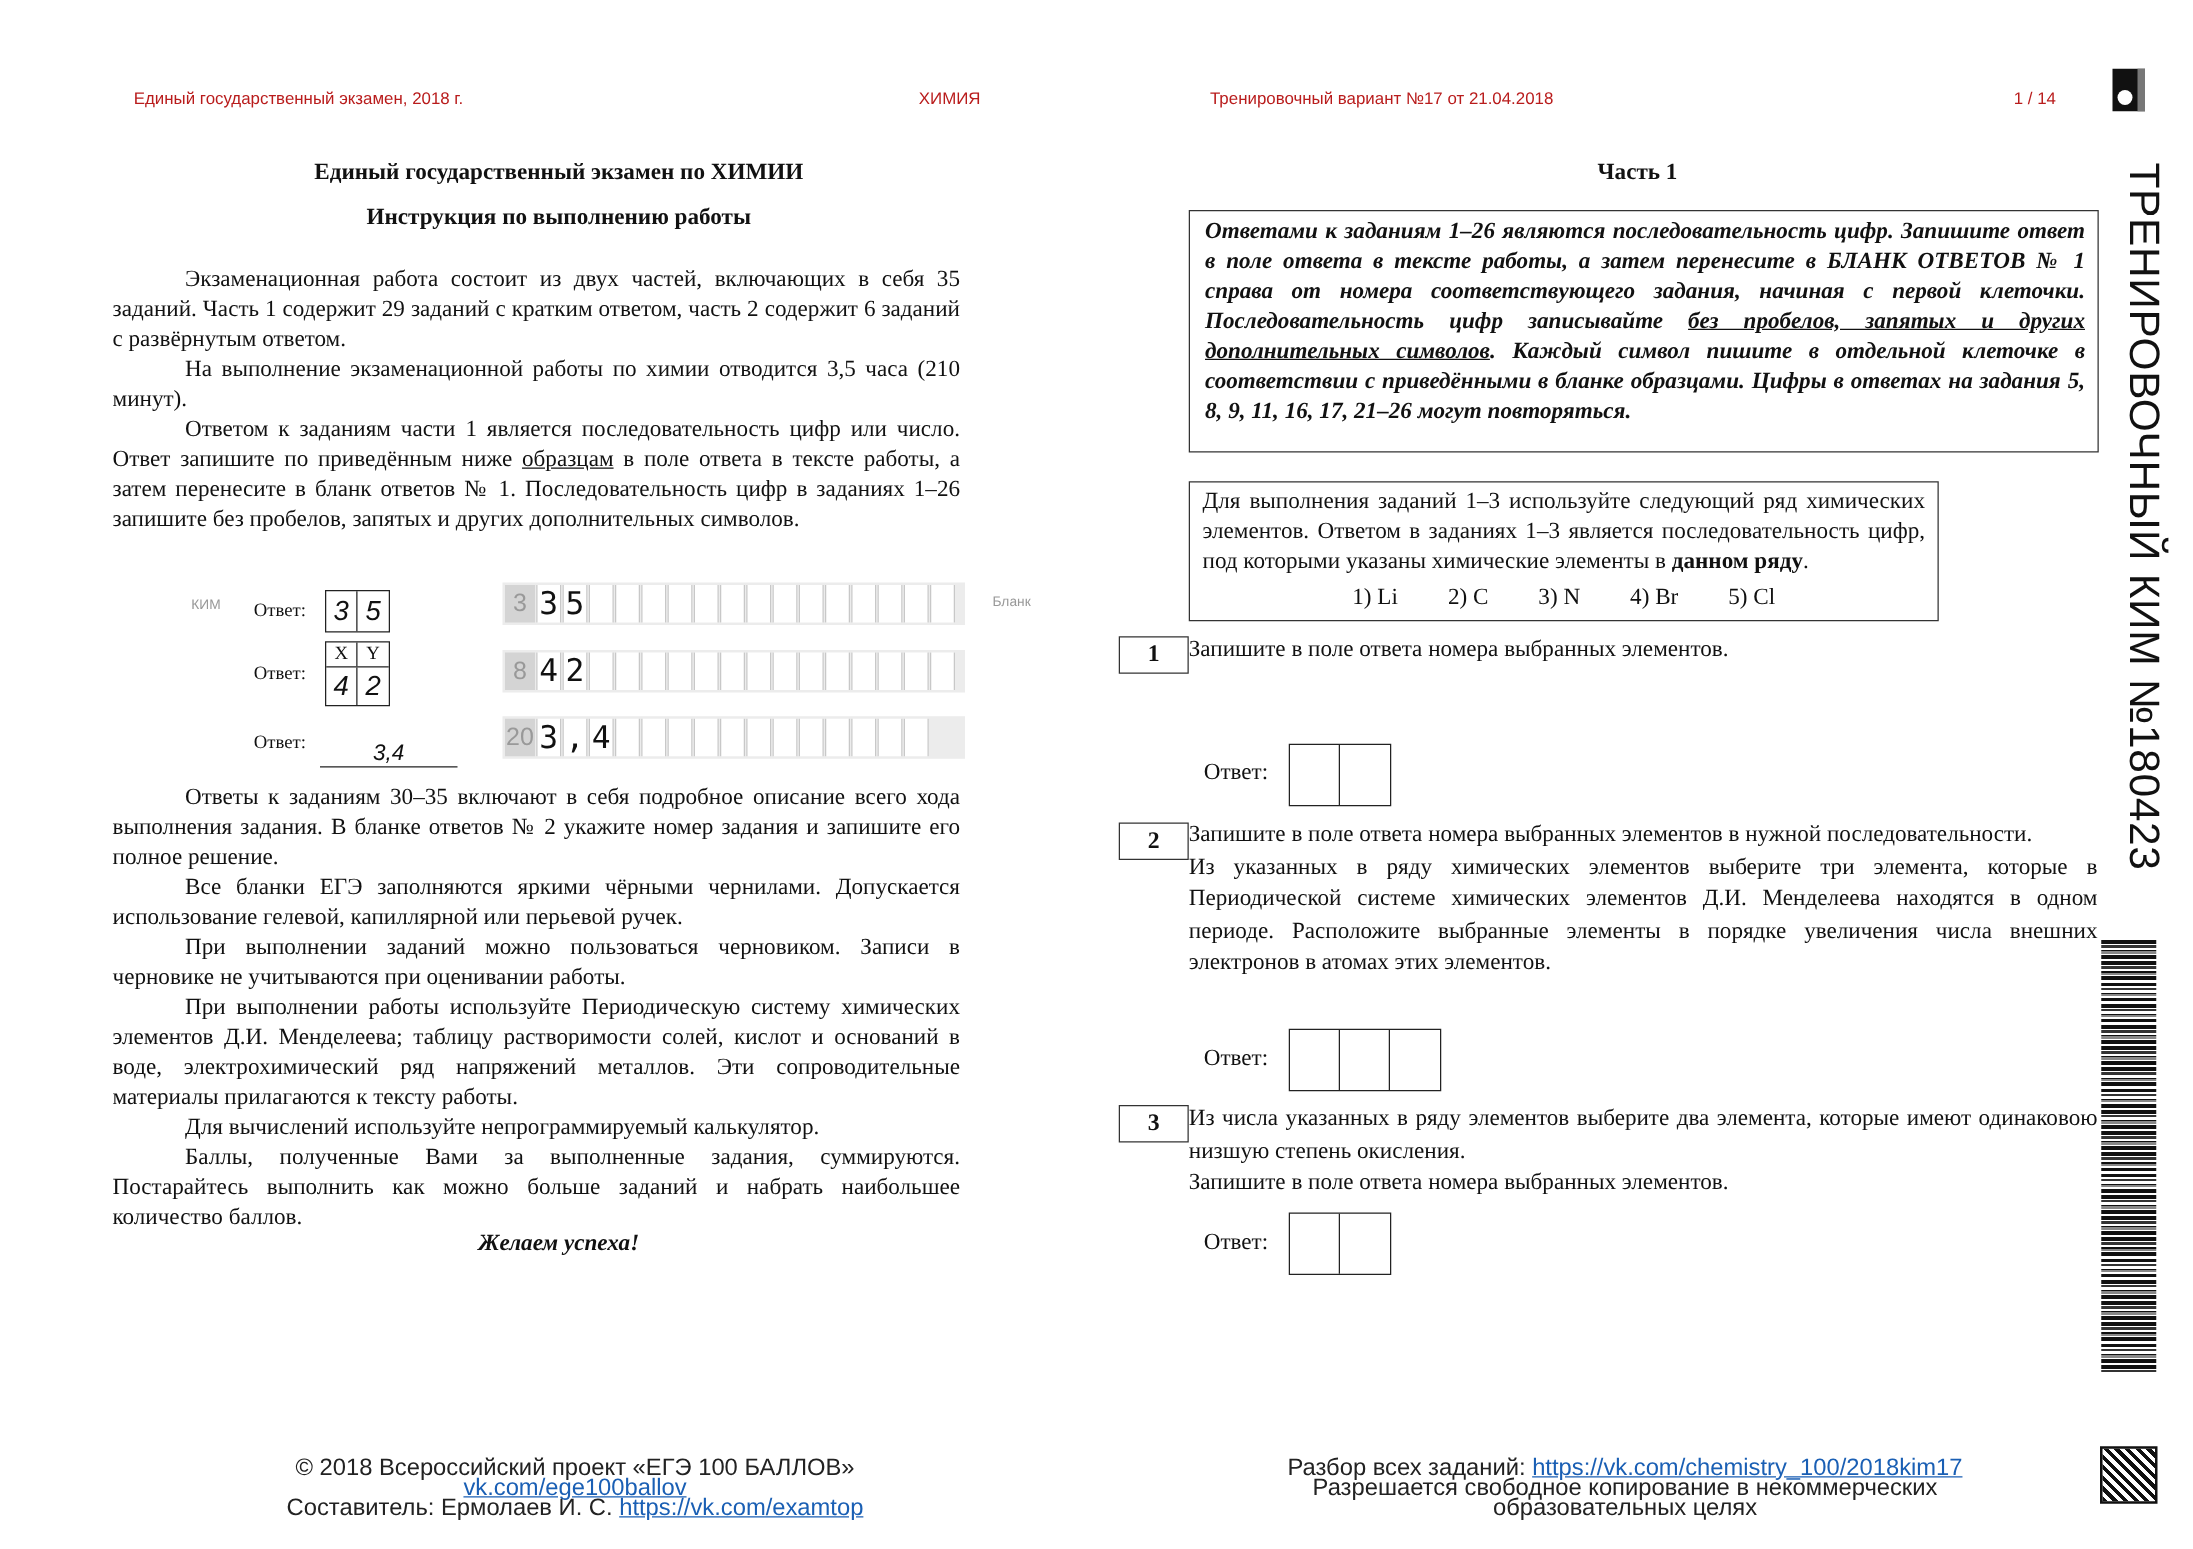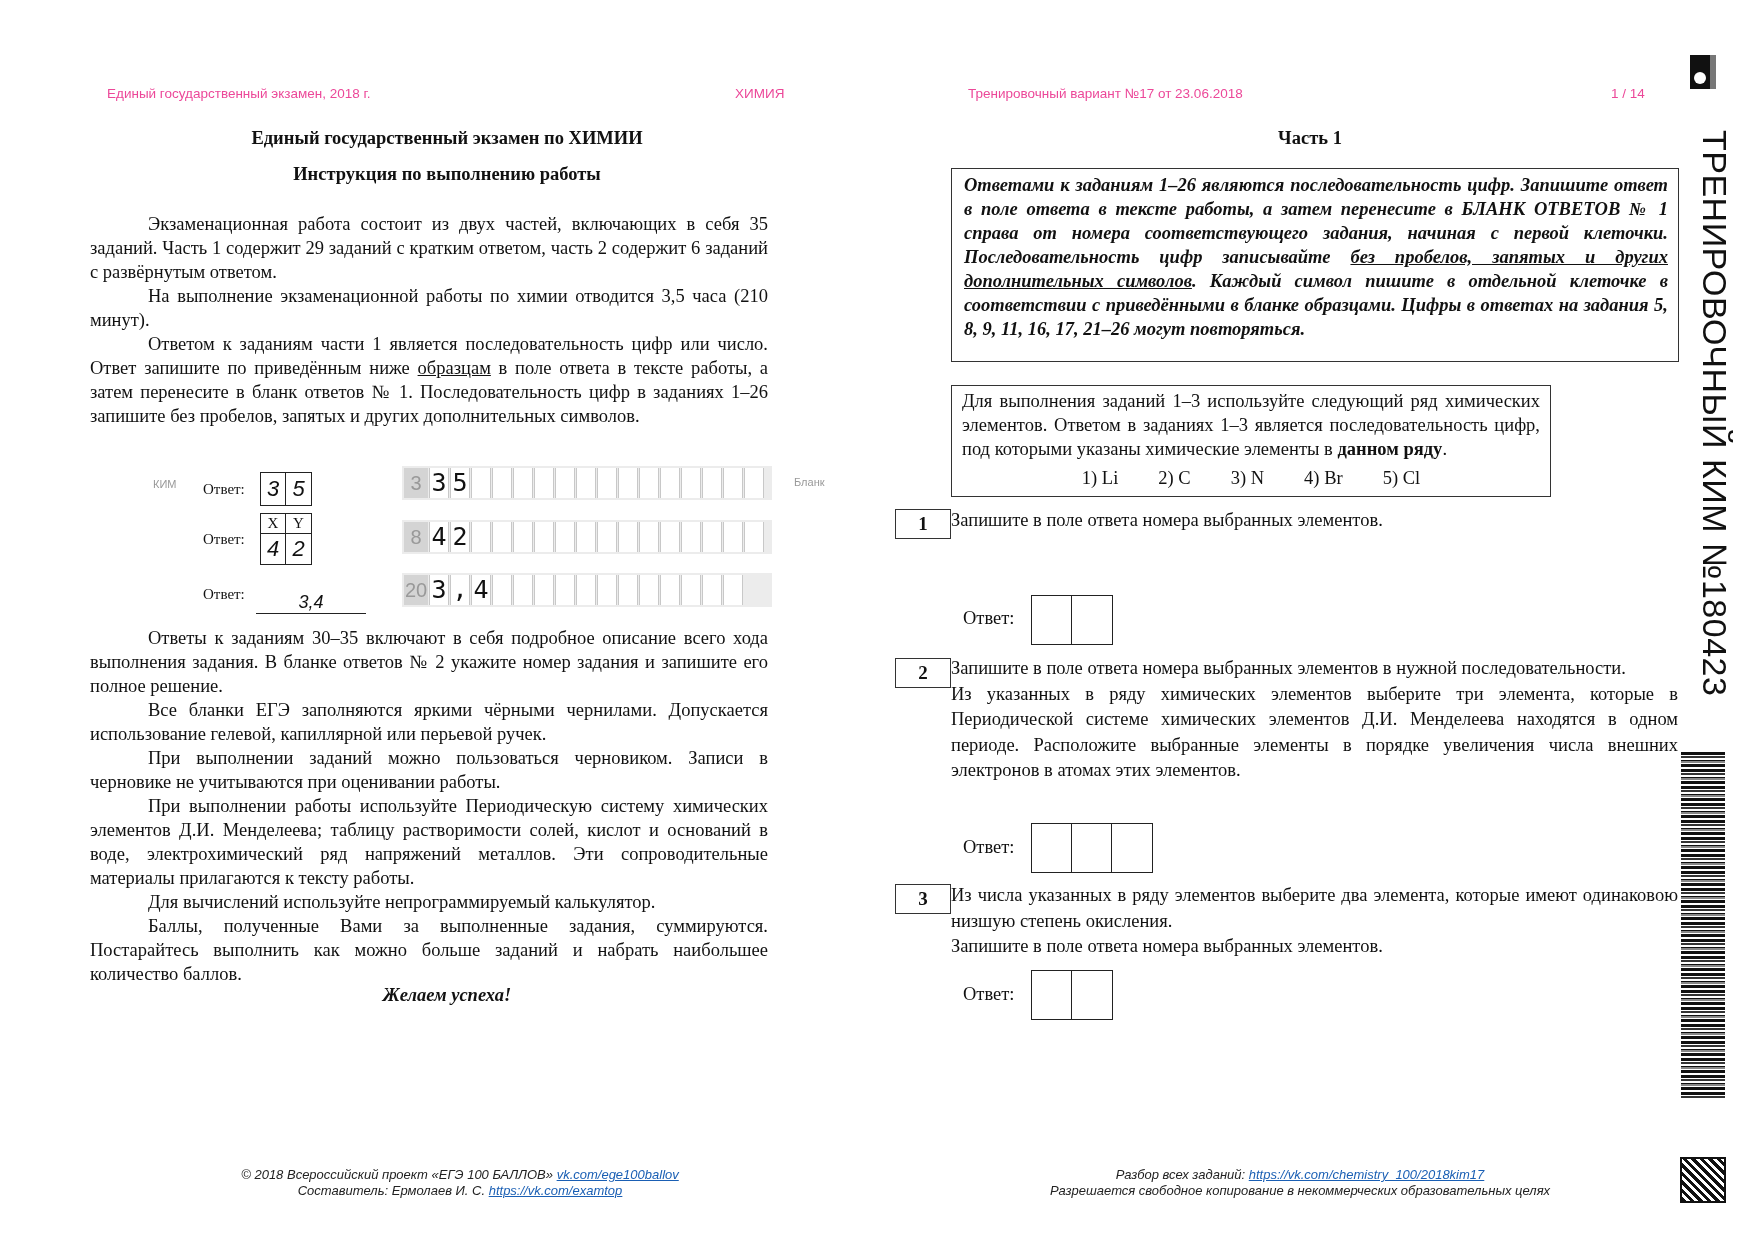--- a/index.html
+++ b/index.html
@@ -1,19 +1,19 @@
 <!DOCTYPE html>
 <html><head>
 <meta charset="utf-8">
 <style>
   * { box-sizing: border-box; margin: 0; padding: 0; }
   html, body { width: 1754px; height: 1239px; background: #ffffff; overflow: hidden; }
   body { position: relative; color: #111; font-family: "Liberation Serif", serif; }
 
-  .hdr { position: absolute; top: 86px; font-family: "Liberation Sans", sans-serif; font-size: 13.5px; color: #ec4899; }
+  .hdr { position: absolute; top: 71px; font-family: "Liberation Sans", sans-serif; font-size: 13.5px; color: #b91c1c; }
 
   .title { position: absolute; left: 107px; width: 680px; text-align: center; font-weight: bold; font-size: 18.5px; }
   .para { position: absolute; left: 90px; width: 678px; font-size: 18.5px; line-height: 24px; text-align: justify; }
   .para .ind { display: inline-block; width: 58px; }
   .underline { text-decoration: underline; }
 
   
   .sample-label { position: absolute; font-size: 15px; }
   .kim-tag { position: absolute; left: 153px; top: 478px; font-family: "Liberation Sans", sans-serif; font-size: 11px; color: #999; }
   .blank-tag { position: absolute; left: 794px; top: 476px; font-family: "Liberation Sans", sans-serif; font-size: 11px; color: #999; }
@@ -49,29 +49,29 @@
   
   .side-logo { position: absolute; left: 1690px; top: 55px; width: 26px; height: 34px; background: #111; }
   .side-logo::after { content: ""; position: absolute; left: 4px; bottom: 5px; width: 12px; height: 12px; border-radius: 50%; background: #fff; }
   .side-logo::before { content: ""; position: absolute; right: 0; top: 0; width: 6px; height: 34px; background: #777; }
   .side-title { position: absolute; left: 1734px; top: 130px; transform-origin: 0 0; transform: rotate(90deg); white-space: nowrap; font-family: "Liberation Sans", sans-serif; font-size: 34px; color: #111; letter-spacing: 0.5px; }
   .barcode { position: absolute; left: 1681px; top: 752px; width: 44px; height: 348px;
     background: repeating-linear-gradient(to bottom, #111 0px, #111 3px, #fff 3px, #fff 4px, #333 4px, #333 6px, #fff 6px, #fff 8px, #111 8px, #111 9px, #888 9px, #888 11px, #fff 11px, #fff 12px, #111 12px, #111 15px, #fff 15px, #fff 17px); }
   .qr { position: absolute; left: 1680px; top: 1157px; width: 46px; height: 46px; background:
     repeating-linear-gradient(45deg, #111 0 3px, #fff 3px 6px), #fff; border: 2px solid #111; }
 
-  .foot { position: absolute; font-family: "Liberation Sans", sans-serif; font-size: 13px; color: #222; text-align: center; line-height: 16px; font-style: italic; }
+  .foot { position: absolute; font-family: "Liberation Sans", sans-serif; font-size: 19px; color: #222; text-align: center; line-height: 16px; }
   .foot a { color: #1a5fb4; text-decoration: underline; }
 </style>
 </head>
 <body>
 
 <div class="hdr" style="left:107px;">Единый государственный экзамен, 2018 г.</div>
 <div class="hdr" style="left:735px;text-align:right;">ХИМИЯ</div>
-<div class="hdr" style="left:968px;">Тренировочный вариант №17 от 23.06.2018</div>
+<div class="hdr" style="left:968px;">Тренировочный вариант №17 от 21.04.2018</div>
 <div class="hdr" style="left:1611px;">1 / 14</div>
 
 <div class="title" style="top:128px;">Единый государственный экзамен по ХИМИИ</div>
 <div class="title" style="top:164px;">Инструкция по выполнению работы</div>
 
 <div class="para" style="top:212px;"><span class="ind"></span><span>Экзаменационная работа состоит из двух частей, включающих в себя 35 заданий. Часть 1 содержит 29 заданий с кратким ответом, часть 2 содержит 6 заданий с развёрнутым ответом.</span></div>
 <div class="para" style="top:284px;"><span class="ind"></span><span>На выполнение экзаменационной работы по химии отводится 3,5 часа (210 минут).</span></div>
 <div class="para" style="top:332px;"><span class="ind"></span><span>Ответом к заданиям части 1 является последовательность цифр или число. Ответ запишите по приведённым ниже </span><span class="underline">образцам</span><span> в поле ответа в тексте работы, а затем перенесите в бланк ответов № 1. Последовательность цифр в заданиях 1–26 запишите без пробелов, запятых и других дополнительных символов.</span></div>
 
 <div class="kim-tag">КИМ</div>

